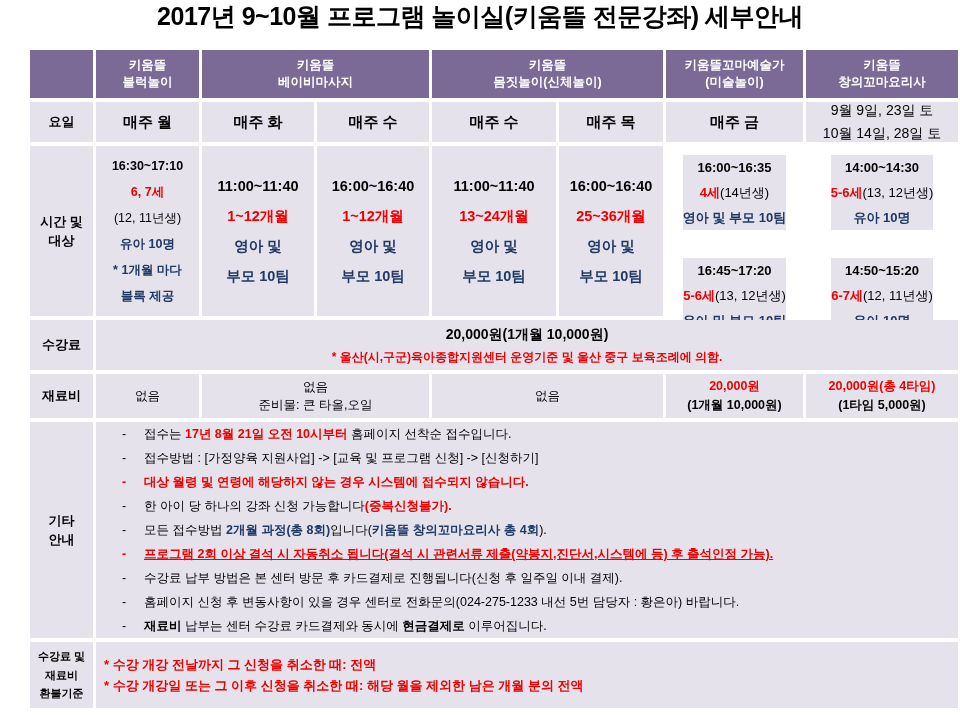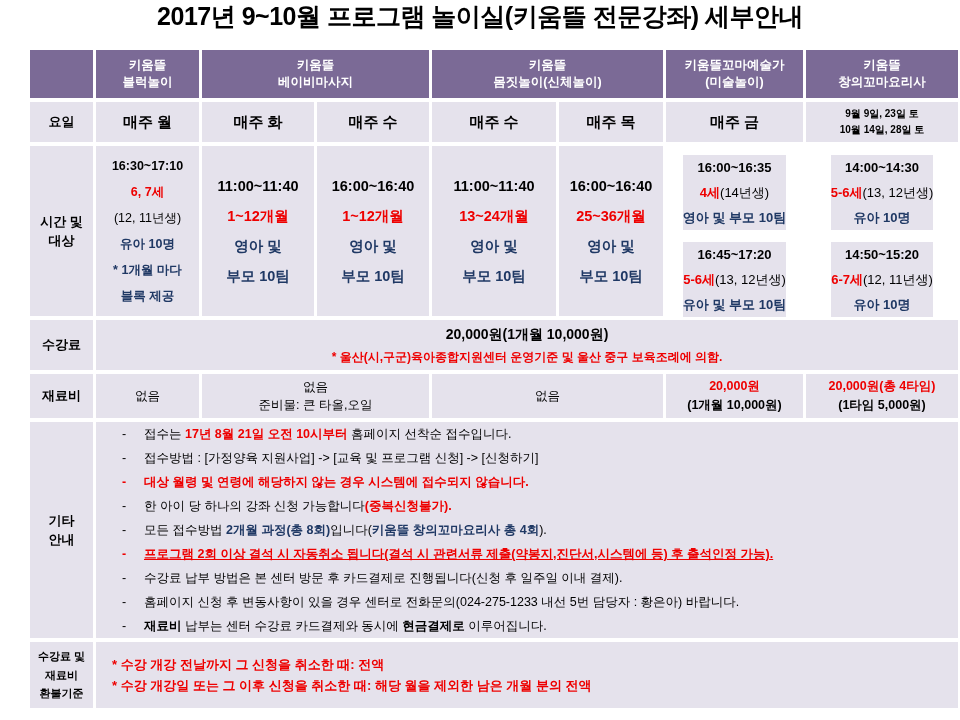--- a/index.html
+++ b/index.html
@@ -33,45 +33,45 @@
   }
   .hd{
     background:var(--purple);color:#fff;font-weight:700;font-size:12.5px;line-height:1.35;
   }
   .pre{white-space:pre-line;}
   .cs2{grid-column:span 2;}
   .cs7{grid-column:span 7;}
   .lbl{font-weight:700;font-size:13px;line-height:1.5;}
   .lbl-sm{font-size:11px;line-height:1.7;}
   .day{font-weight:700;font-size:15px;}
-  .day-sat{font-weight:700;font-size:10px;line-height:1.65;}
+  .day-sat{font-weight:400;font-size:14px;line-height:1.65;}
   
   .ln{line-height:1.0;}
   .r{color:var(--red);}
   .n{color:var(--navy);}
   .b{font-weight:700;}
   .u{text-decoration:underline;}
   .sm{font-size:12px;}
   
   .t1 .ln{line-height:26px;font-size:12.5px;}
   .t .ln{line-height:30px;font-size:14.5px;text-align:center;}
-  .split{background:transparent;display:grid;grid-template-rows:92px 74px;row-gap:4px;padding:0;}
+  .split{background:transparent;display:grid;grid-template-rows:92px 74px;row-gap:20px;padding:0;}
   .split>div{background:var(--cell);display:flex;flex-direction:column;justify-content:center;align-items:center;}
   .ts .ln{line-height:25px;font-size:13px;}
   
   .fee .ln{line-height:22px;font-size:14px;}
   
   .mat{font-size:12.5px;line-height:1.45;}
   .mat .ln{line-height:19px;font-size:12.5px;}
   
   .notes{align-items:flex-start;justify-content:flex-start;padding-left:26px;}
   .notes .ln{line-height:24px;font-size:12.5px;text-align:left;}
   .mk{display:inline-block;width:22px;flex:none;}
   
-  .refund{align-items:flex-start;justify-content:center;padding-left:16px;}
+  .refund{align-items:flex-start;justify-content:center;padding-left:8px;}
   .refund .ln{line-height:21px;font-size:13px;text-align:left;}
 </style>
 </head>
 <body>
 
 <div>
   <div class="title">2017년 9~10월 프로그램 놀이실(키움뜰 전문강좌) 세부안내</div>
 
   <div class="table">
 

